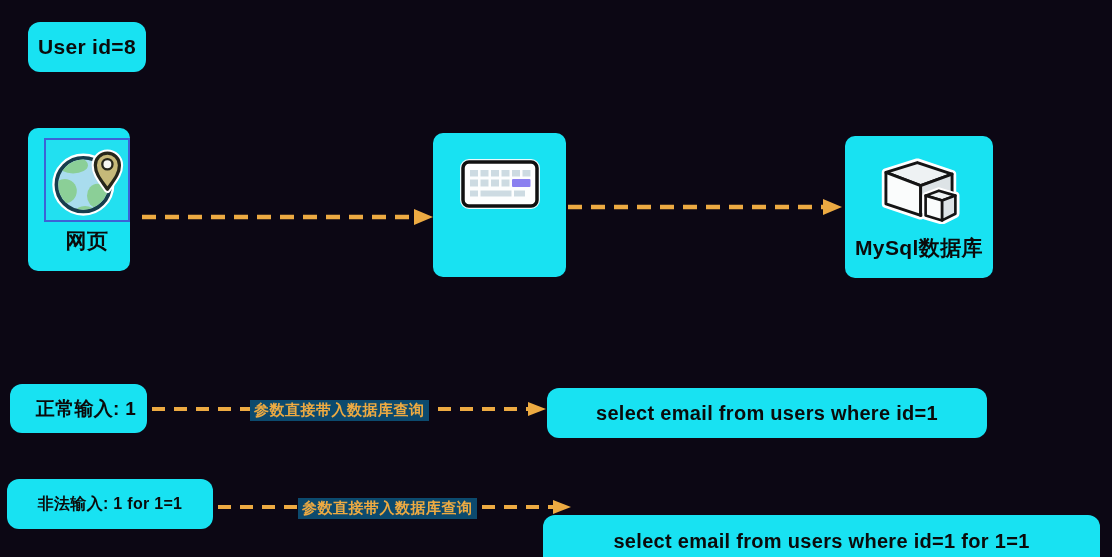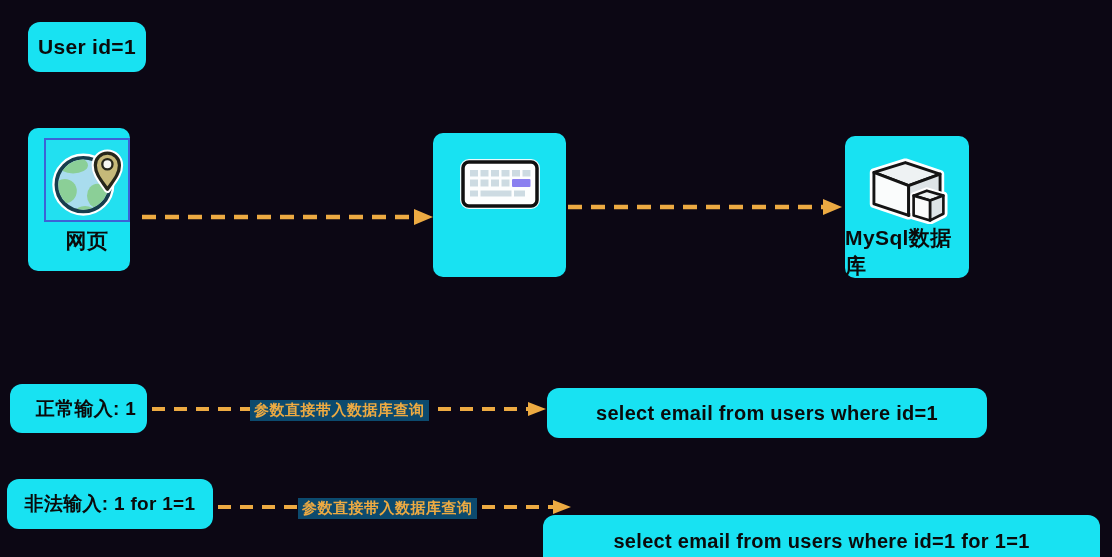--- a/index.html
+++ b/index.html
@@ -55,21 +55,21 @@
     white-space:nowrap;
     letter-spacing:.5px;
   }
 </style>
 </head>
 <body>
 
 <div class="canvas">
 
   <div class="cyanbox" style="left:28px;top:22px;width:118px;height:50px;font-size:21px;">
-    <span>User id=1</span>
+    <span>User id=8</span>
   </div>
 
   <div class="node" style="left:28px;top:128px;width:102px;height:143px;padding-left:16px;">
     <div class="icon-frame">
       <svg width="78" height="76" viewBox="0 0 84 82">
         <circle cx="38" cy="46" r="29" fill="#a9dcee" stroke="#ffffff" stroke-width="9"></circle>
         <circle cx="38" cy="46" r="29" fill="#a9dcee" stroke="#173d4d" stroke-width="4"></circle>
         <clipPath id="gclip">
             <circle cx="38" cy="46" r="27"></circle>
           </clipPath>
@@ -107,21 +107,21 @@
             <rect x="41.5" y="20.5" width="8" height="7"></rect>
           <rect x="10" y="31.5" width="8" height="6"></rect>
             <rect x="20.5" y="31.5" width="31" height="6"></rect>
           <rect x="54" y="31.5" width="11" height="6"></rect>
         </g>
         <rect x="52" y="20" width="18.5" height="8" rx="1" fill="#8b80f0"></rect>
       </svg>
     </div>
   </div>
 
-  <div class="node" style="left:845px;top:136px;width:124px;height:142px;">
+  <div class="node" style="left:845px;top:136px;width:148px;height:142px;">
     <div class="icon-plain" style="margin-top:18px;">
       <svg width="86" height="70" viewBox="0 0 104 84">
         <g stroke="#ffffff" stroke-width="10" stroke-linejoin="round" fill="#ffffff">
           <path d="M12,22 L50,10 L92,24 L92,58 L54,74 L12,60 Z"></path>
           <path d="M60,50 L76,44 L96,50 L96,72 L80,80 L60,74 Z"></path>
         </g>
         <g stroke="#141414" stroke-width="3.5" stroke-linejoin="round">
           <path d="M12,22 L50,10 L92,24 L54,38 Z" fill="#eef2f3"></path>
           <path d="M12,22 L54,38 L54,74 L12,60 Z" fill="#fafcfc"></path>
           <path d="M92,24 L92,58 L54,74 L54,38 Z" fill="#dde3e6"></path>
@@ -156,21 +156,21 @@
   <svg class="arrow-svg" style="left:150px;top:398px;" width="400" height="22">
     <line x1="2" y1="11" x2="378" y2="11" stroke="#edaa42" stroke-width="4" stroke-dasharray="13 9"></line>
     <polygon points="378,4 396,11 378,18" fill="#edaa42"></polygon>
   </svg>
   <span class="flow-caption" style="left:250px;top:400px;">参数直接带入数据库查询</span>
 
   <div class="cyanbox" style="left:547px;top:388px;width:440px;height:50px;font-size:20px;">
     <span>select email from users where id=1</span>
   </div>
 
-  <div class="cyanbox" style="left:7px;top:479px;width:206px;height:50px;font-size:19px;">
+  <div class="cyanbox" style="left:7px;top:479px;width:206px;height:50px;font-size:16px;">
     <span>非法输入: 1 for 1=1</span>
   </div>
 
   <svg class="arrow-svg" style="left:216px;top:496px;" width="360" height="22">
     <line x1="2" y1="11" x2="337" y2="11" stroke="#edaa42" stroke-width="4" stroke-dasharray="13 9"></line>
     <polygon points="337,4 355,11 337,18" fill="#edaa42"></polygon>
   </svg>
   <span class="flow-caption" style="left:298px;top:498px;">参数直接带入数据库查询</span>
 
   <div class="cyanbox" style="left:543px;top:481px;width:557px;height:53px;font-size:20px;z-index:2;margin-top:34px;">

